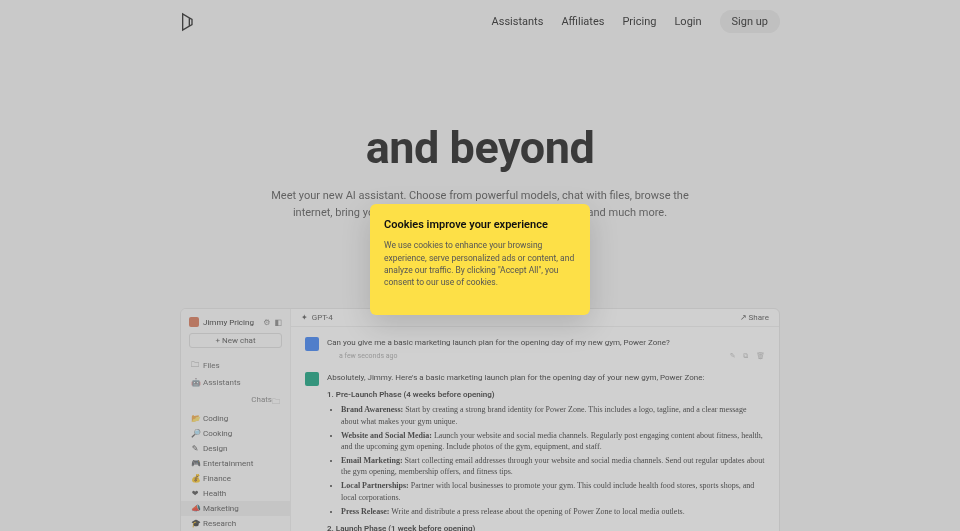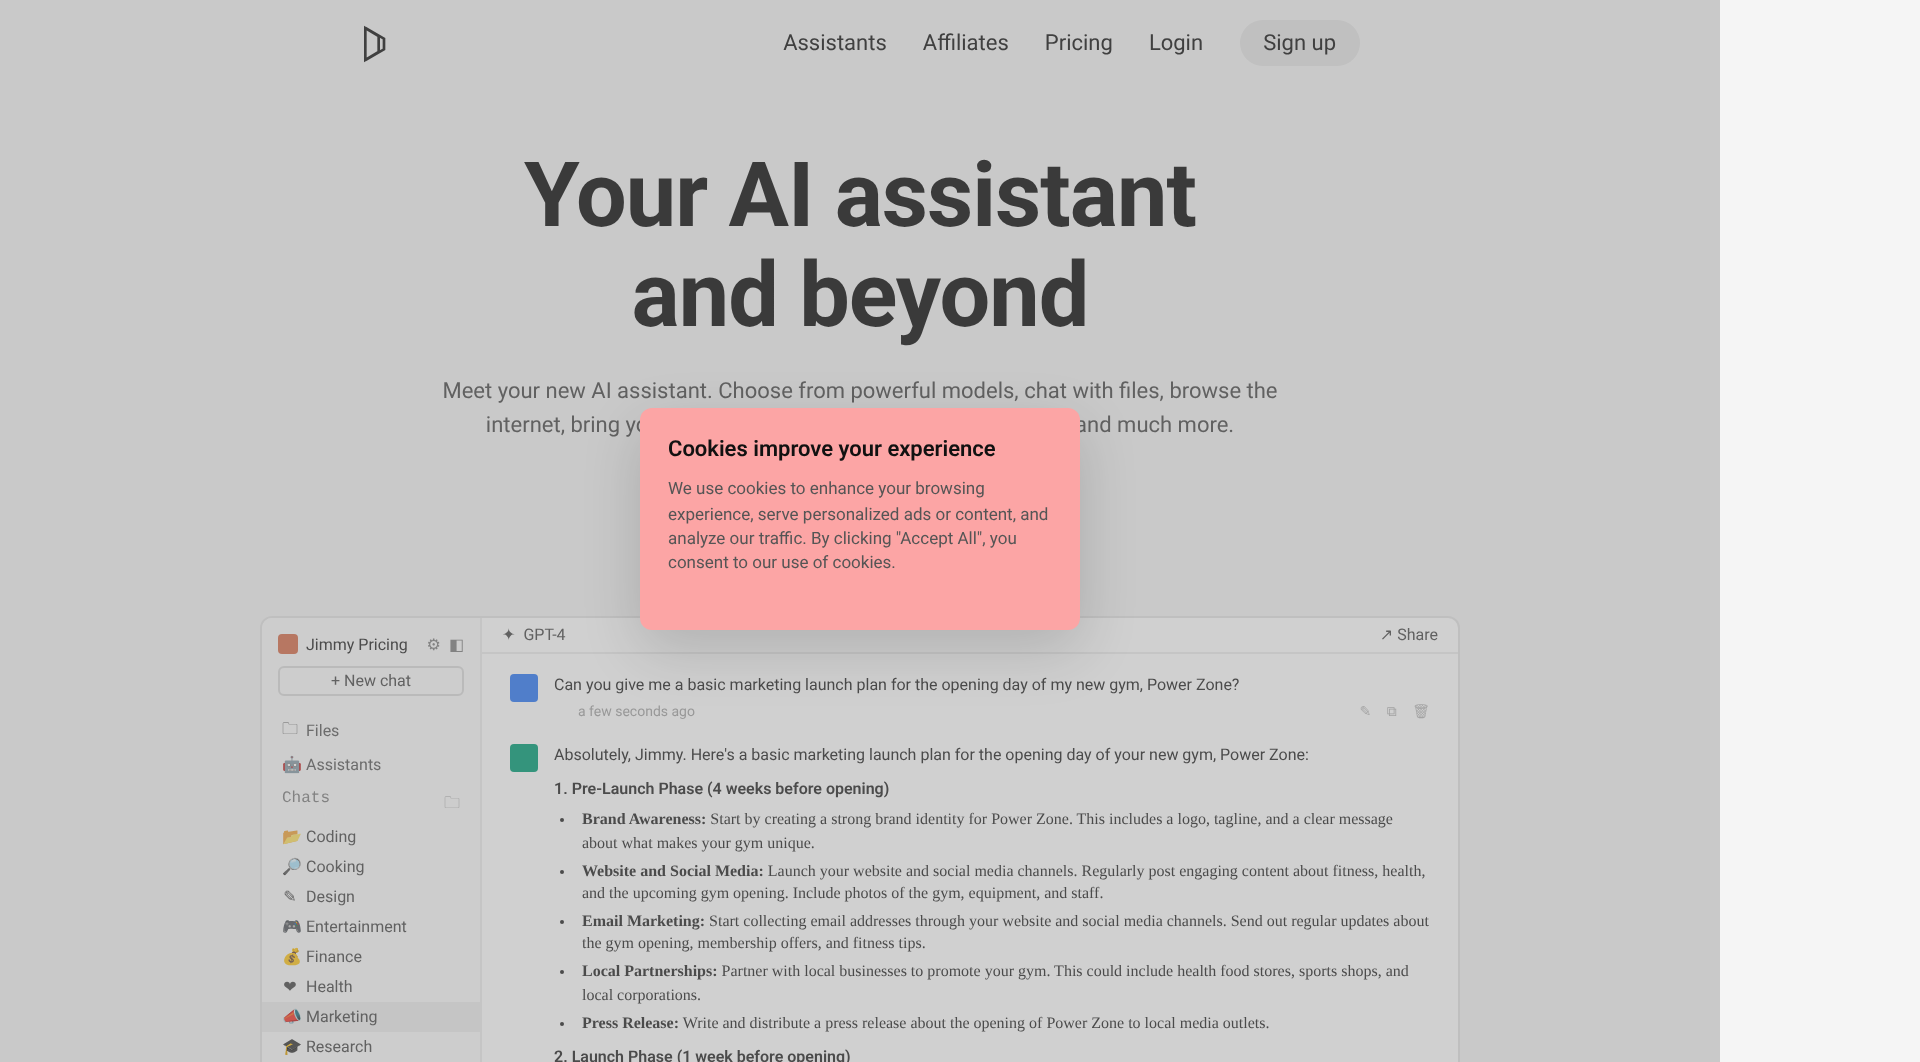--- a/index.html
+++ b/index.html
@@ -6,21 +6,21 @@
   body {
     font-family: -apple-system, BlinkMacSystemFont, "Segoe UI", Roboto, Helvetica, Arial, sans-serif;
     background: #f5f5f5;
     color: #111;
     overflow: hidden;
     width: 960px;
     height: 531px;
     position: relative;
   }
   .page {
-    width: 860px;
+    width: 960px;
     height: 531px;
     position: relative;
   }
   
   .nav {
     display: flex;
     align-items: center;
     justify-content: space-between;
     padding: 10px 180px;
   }
@@ -89,21 +89,21 @@
     margin: 0 8px 6px;
     border: 1px solid #ddd;
     border-radius: 3px;
     text-align: center;
     padding: 2px 0;
     font-size: 8px;
     color: #555;
     cursor: pointer;
   }
   .sb-section { padding: 4px 10px 2px; font-size: 8px; color: #666; display:flex; align-items:center; gap:4px; cursor:pointer;}
-  .sb-label { padding: 6px 10px 2px; font-size: 8px; color: #888; display:flex; justify-content:space-between;font-family:Liberation Mono, monospace;}
+  .sb-label { padding: 6px 10px 2px; font-size: 8px; color: #888; display:flex; justify-content:flex-end;}
   .sb-item {
     padding: 3px 10px;
     font-size: 8px;
     color: #555;
     display: flex;
     align-items: center;
     gap: 4px;
     cursor: pointer;
   }
   .sb-item.active { background: #eee; }
@@ -140,21 +140,21 @@
   .overlay {
     position: absolute;
     inset: 0;
     background: rgba(120,120,120,0.35);
     display: flex;
     align-items: center;
     justify-content: center;
   }
   .dialog {
     width: 220px;
-    background: #fca5a5;
+    background: #fde047;
     border-radius: 6px;
     padding: 14px;
     box-shadow: 0 10px 30px rgba(0,0,0,0.15);
     position: relative;
     top: -6px;
   }
   .dialog h3 { font-size: 11px; font-weight: 600; color: #111; margin-bottom: 8px;}
   .dialog p { font-size: 8.5px; color: #555; line-height: 1.45; margin-bottom: 12px;}
   .dialog .btns { display: flex; gap: 6px; }
   .dialog button {
@@ -191,21 +191,21 @@
       <span class="nav-link">Assistants</span>
       <span class="nav-link">Affiliates</span>
       <span class="nav-link">Pricing</span>
       <span class="nav-link">Login</span>
       <span class="signup-pill">Sign up</span>
     </div>
   </nav>
 
   <div class="hero">
     <h1>
-      <span>Your AI assistant</span><br>
+      <br>
       <span>and beyond</span>
     </h1>
     <p>
       <span>Meet your new AI assistant. Choose from powerful models, chat with files, browse the</span><br>
       <span>internet, bring your team, customize assistants, share chats, and much more.</span>
     </p>
     <span class="cta">Sign up for free</span>
   </div>
 
   <div class="app">

